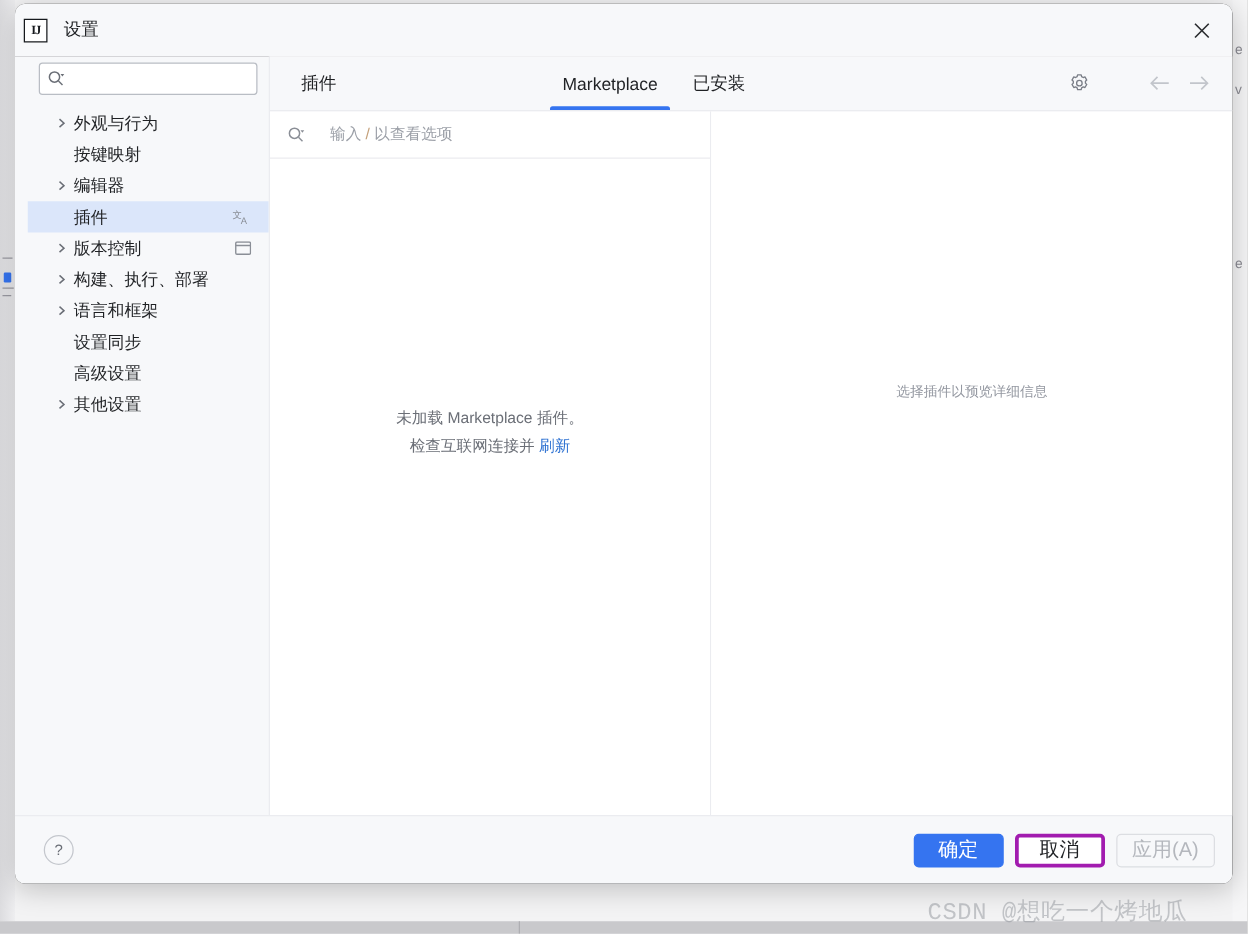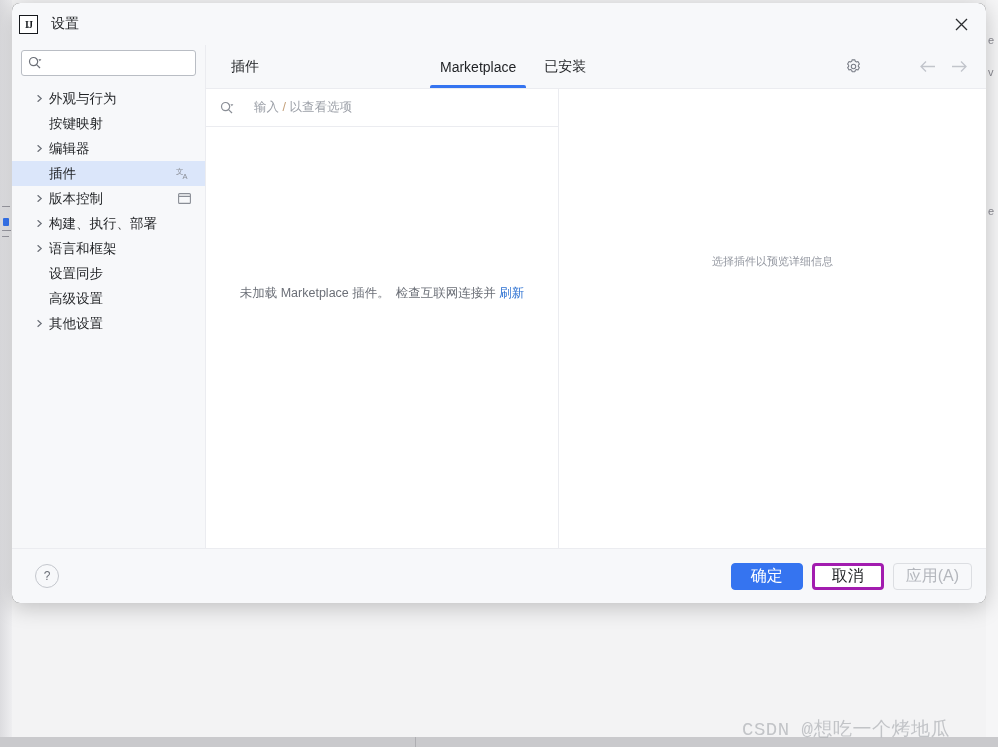--- a/index.html
+++ b/index.html
@@ -64,21 +64,21 @@
   .bd-mini-line {
     position: absolute;
     background: #9a9aa2;
     height: 1px;
   }
 
   
   .dialog {
     position: absolute;
     left: 12px; top: 3px;
-    width: 974px; height: 600px;
+    width: 974px; height: 704px;
     background: #404040;
     border-radius: 8px;
     box-shadow: 0 4px 22px rgba(0,0,0,0.22);
     overflow: hidden;
     display: flex;
     flex-direction: column;
   }
 
   
   .titlebar {
@@ -129,20 +129,21 @@
 
   
   .sidebar {
     width: 193px;
     min-width: 193px;
     background: #f7f8fa;
     border-right: 1px solid #ebecf0;
     display: flex;
     flex-direction: column;
     padding-top: 3px;
+    padding-left: 10px;
   }
   .side-search {
     margin: 2px 9px 8px 9px;
     height: 26px;
     background: #ffffff;
     border: 1px solid #b9bdc4;
     border-radius: 3px;
     display: flex;
     align-items: center;
     padding: 0 6px;
@@ -295,21 +296,21 @@
   }
   .ps-text {
     margin-left: 7px;
     font-size: 12.5px;
     color: #9ca0a8;
   }
   .ps-slash { color: #c4a07a; }
   .empty-msg {
     flex: 1;
     display: flex;
-    flex-direction: row;
+    flex-direction: column;
     align-items: center;
     justify-content: center;
     gap: 6px;
     margin-top: -88px;
   }
   .empty-line {
     font-size: 12.5px;
     color: #6b6f77;
     text-align: center;
   }

